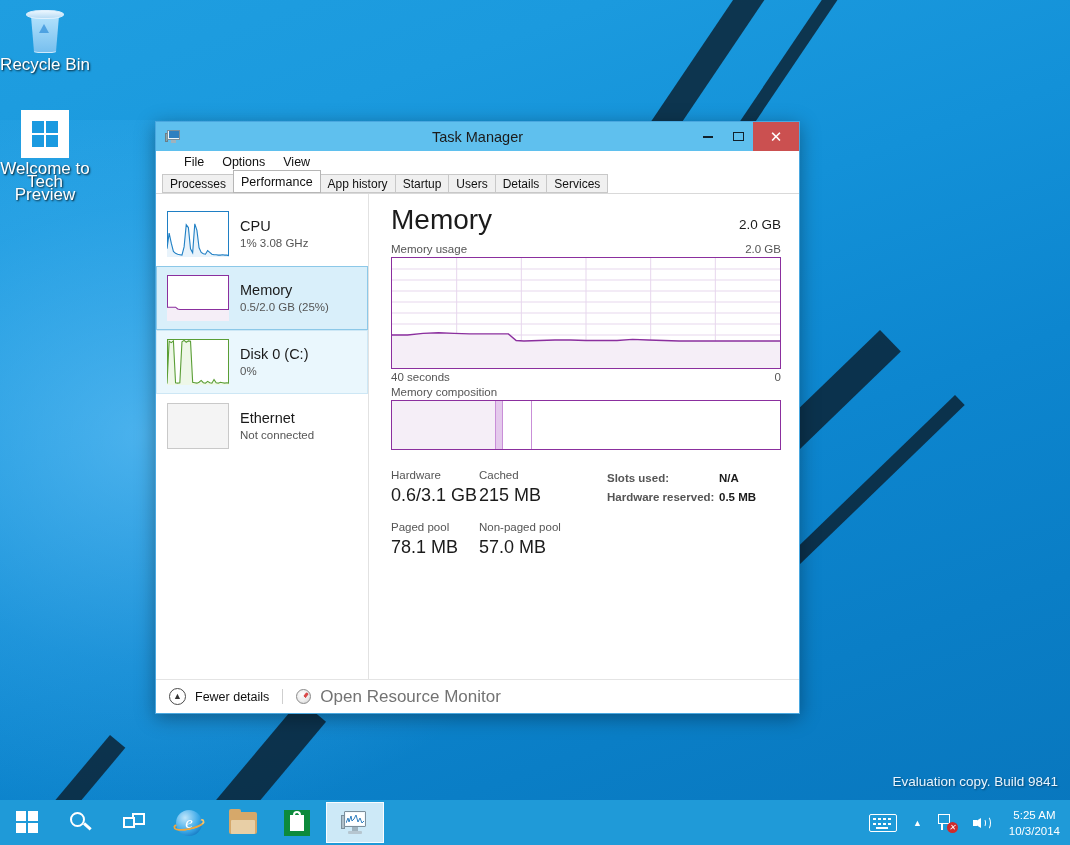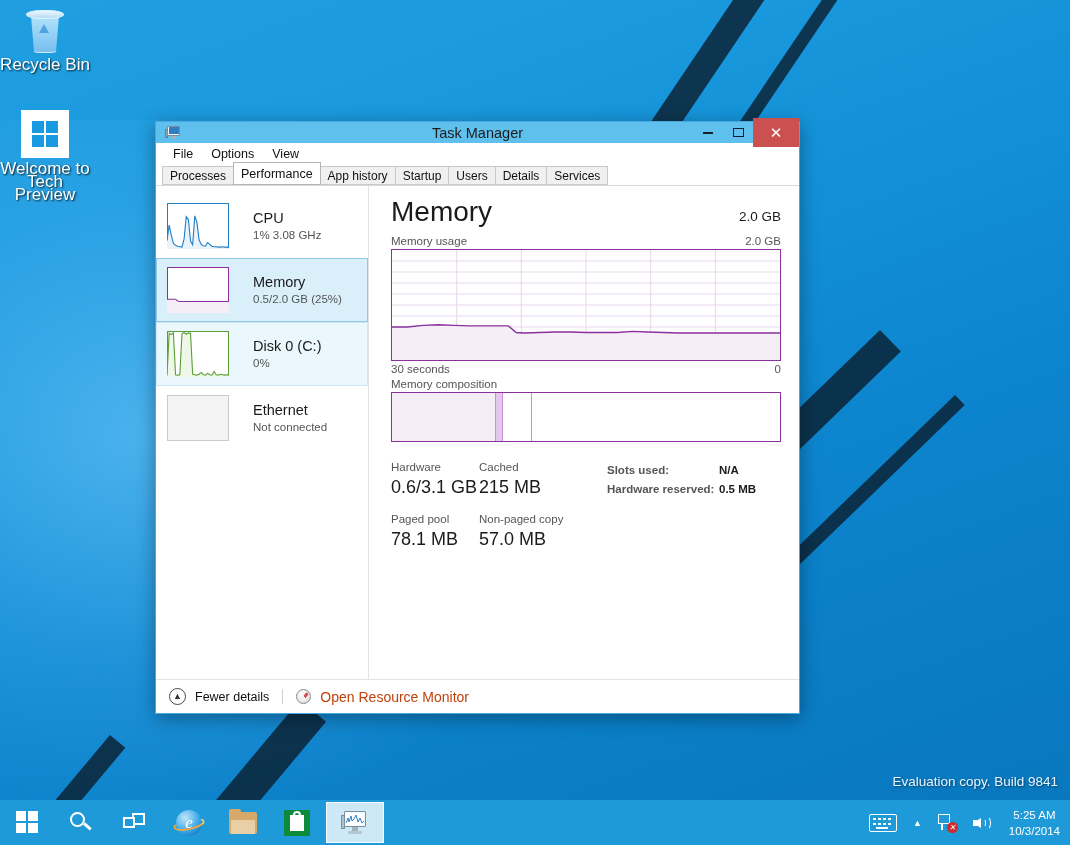--- a/index.html
+++ b/index.html
@@ -83,21 +83,21 @@
 
   
   #taskmgr {
     position:absolute; left:155px; top:121px; width:645px; height:593px;
     background:#fff;
     border:1px solid #4aa8e0;
     box-shadow:0 4px 18px rgba(0,0,0,.35);
     display:flex; flex-direction:column;
   }
   .titlebar {
-    height:21px; background:#5fc0ee; position:relative; flex:none;
+    height:29px; background:#5fc0ee; position:relative; flex:none;
     display:flex; align-items:center;
   }
   .tb-icon { width:16px;height:14px; margin-left:9px; position:relative; }
   .tb-icon .mon { position:absolute; left:2px; top:0; width:13px;height:10px;
     background:#eef6fb; border:1px solid #7b8f9c; }
   .tb-icon .scr { position:absolute; left:3.5px; top:1.5px; width:10px;height:7px; background:#2f7fc0; }
   .tb-icon .stand { position:absolute; left:6px; top:10px; width:5px;height:3px; background:#9fb2bd; }
   .tb-icon .tower { position:absolute; left:0; top:3px; width:3px;height:9px; background:#8aa; border:1px solid #6b7d88; }
   .tb-title {
     position:absolute; left:0; right:0; text-align:center;
@@ -106,21 +106,21 @@
   .tb-buttons { margin-left:auto; display:flex; height:29px; }
   .tb-btn {
     width:30px; height:29px; display:flex; align-items:center; justify-content:center;
     color:#11212b; font-size:13px;
   }
   .tb-btn.close { width:46px; background:#cb5050; color:#fff; font-size:15px; }
   .tb-btn .min { width:10px;height:2px;background:#11212b; }
   .tb-btn .max { width:11px;height:9px;border:1.6px solid #11212b; }
 
   .menubar {
-    height:22px; display:flex; align-items:center; padding-left:8px;
+    height:22px; display:flex; align-items:center; padding-left:19px;
     font-size:12.5px; color:#111; background:#fff; flex:none;
   }
   .menubar span { padding:2px 9px; }
 
   .tabstrip {
     height:21px; display:flex; align-items:flex-end; padding-left:6px;
     background:#fff; position:relative; flex:none;
     border-bottom:1px solid #d9d9d9;
   }
   .tab {
@@ -135,21 +135,21 @@
   }
 
   .tm-body { flex:1; display:flex; min-height:0; }
 
   
   .sidebar {
     width:213px; border-right:1px solid #e2e2e2; padding:8px 0 0 0;
     background:#fff; flex:none;
   }
   .res-item {
-    display:flex; align-items:center; gap:24px;
+    display:flex; align-items:center; gap:11px;
     padding:8px 8px 8px 10px; cursor:default;
     border:1px solid transparent;
   }
   .res-item.selected { background:#d9effa; border-color:#8cc8e8; }
   .res-item.hover { background:#eaf7fd; border-color:#cde7f5; }
   .res-thumb {
     width:62px; height:46px; flex:none; background:#fff; position:relative; overflow:hidden;
   }
   .res-thumb svg { display:block; width:100%; height:100%; }
   .res-text { min-width:0; }
@@ -211,21 +211,21 @@
   .rm-icon {
     width:15px;height:15px;border-radius:50%;
     background:radial-gradient(circle at 40% 35%,#fff,#e9e9e9 60%,#c9c9c9);
     border:1px solid #8a8a8a; position:relative;
   }
   .rm-icon::after {
     content:""; position:absolute; left:5.5px; top:2px; width:3px; height:10px;
     background:linear-gradient(180deg,#d94a4a 0 50%,#f0f0f0 50% 100%);
     transform:rotate(38deg); border-radius:1px;
   }
-  .footer .rm { font-size:14px; color:#c2410c; }
+  .footer .rm { font-size:17px; color:#737373; }
 
   
   #taskbar {
     position:absolute; left:0; bottom:0; width:1070px; height:45px;
     background:#1f9ad8; display:flex; align-items:center;
   }
   .tb-item {
     width:54px; height:45px; display:flex; align-items:center; justify-content:center;
     position:relative;
   }
@@ -473,21 +473,21 @@
               <line x1="192" y1="0" x2="192" y2="110"></line>
               <line x1="256" y1="0" x2="256" y2="110"></line>
               <line x1="320" y1="0" x2="320" y2="110"></line>
             </g>
           <polygon id="usage-fill" fill="#f5eef7" points="0,110 0.00,77.00 15.36,77.00 30.72,75.35 46.08,74.80 61.44,75.35 76.80,75.90 92.16,75.90 107.52,75.90 115.20,75.90 122.88,82.50 130.56,83.05 145.92,82.50 161.28,81.95 176.64,81.95 192.00,82.50 207.36,82.50 222.72,82.50 238.08,81.40 253.44,81.95 268.80,82.50 284.16,83.05 299.52,83.05 314.88,83.05 330.24,83.05 345.60,83.05 360.96,83.05 384.00,83.05 384,110"></polygon>
           <polyline id="usage-line" fill="none" stroke="#8b2f9e" stroke-width="1.4" points="0.00,77.00 15.36,77.00 30.72,75.35 46.08,74.80 61.44,75.35 76.80,75.90 92.16,75.90 107.52,75.90 115.20,75.90 122.88,82.50 130.56,83.05 145.92,82.50 161.28,81.95 176.64,81.95 192.00,82.50 207.36,82.50 222.72,82.50 238.08,81.40 253.44,81.95 268.80,82.50 284.16,83.05 299.52,83.05 314.88,83.05 330.24,83.05 345.60,83.05 360.96,83.05 384.00,83.05"></polyline>
         </svg>
       </div>
 
       <div class="axis-row">
-        <span>30 seconds</span>
+        <span>40 seconds</span>
         <span>0</span>
       </div>
 
       <div class="comp-label">Memory composition</div>
       <div class="comp-bar" id="comp-bar">
           <div class="comp-seg" style="width: 26.5%; background: rgb(245, 238, 247);"></div>
           <div class="comp-seg" style="width: 1.8%; background: rgb(228, 201, 236); border-left: 1px solid rgb(201, 143, 216);"></div>
           <div class="comp-seg" style="width: 7.5%; background: rgb(255, 255, 255); border-left: 1px solid rgb(201, 143, 216);"></div>
           <div class="comp-seg" style="width: 64.2%; background: rgb(255, 255, 255); border-left: 1px solid rgb(201, 143, 216);"></div>
         </div>
@@ -506,21 +506,21 @@
               <div class="stat-val">215 MB</div>
             </div>
           </div>
 
           <div class="stat-row">
             <div class="stat-cell">
               <div class="stat-key">Paged pool</div>
               <div class="stat-val">78.1 MB</div>
             </div>
             <div class="stat-cell wide">
-              <div class="stat-key">Non-paged copy</div>
+              <div class="stat-key">Non-paged pool</div>
               <div class="stat-val">57.0 MB</div>
             </div>
           </div>
 
         </div>
 
         <div class="stats-right">
           <div class="kv">
             <span class="k">Slots used:</span>
             <span class="v">N/A</span>

